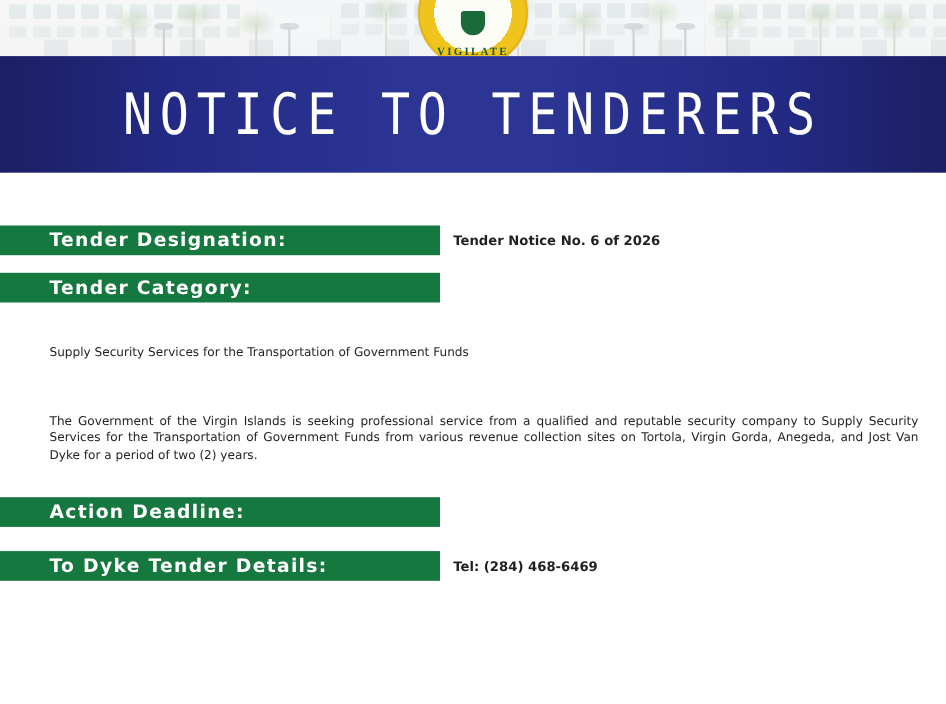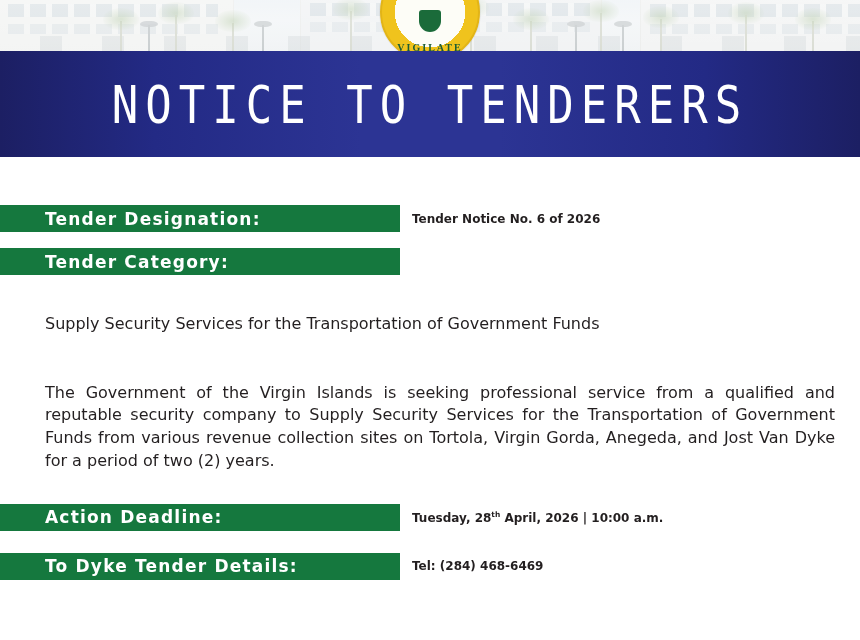--- a/index.html
+++ b/index.html
@@ -190,21 +190,21 @@
     padding-left: 12px;
     font-family: "DejaVu Sans", sans-serif;
     font-weight: 700;
     font-size: 12px;
     color: #231f20;
     white-space: nowrap;
   }
 
   .para {
     font-family: "DejaVu Sans", sans-serif;
-    font-size: 16px;
+    font-size: 11px;
     color: #231f20;
     line-height: 1.42;
     padding: 0 25px 0 45px;
     text-align: justify;
     font-weight: 400;
   }
   .para.single {
     text-align: left;
   }
   sup {
@@ -293,21 +293,20 @@
 
   <div class="sp-20"></div>
   <div class="para">The Government of the Virgin Islands is seeking professional service from a qualified and reputable security company to Supply Security Services for the Transportation of Government Funds from various revenue collection sites on Tortola, Virgin Gorda, Anegeda, and Jost Van Dyke for a period of two (2) years.</div>
 
   <div class="sp-31"></div>
 
   <div class="row">
     <div class="label-bar">
       <span class="label-text">Action Deadline:</span>
     </div>
-    <div class="value"><span>Tuesday, 28</span><sup>th</sup><span> April, 2026 | 10:00 a.m.</span></div>
   </div>
 
   <div class="sp-22"></div>
 
   <div class="row">
     <div class="label-bar">
       <span class="label-text">To Dyke Tender Details:</span>
     </div>
     <div class="value"><span class="tel-label">Tel:</span><span class="tel-num"> (284) 468-6469</span></div>
   </div>

